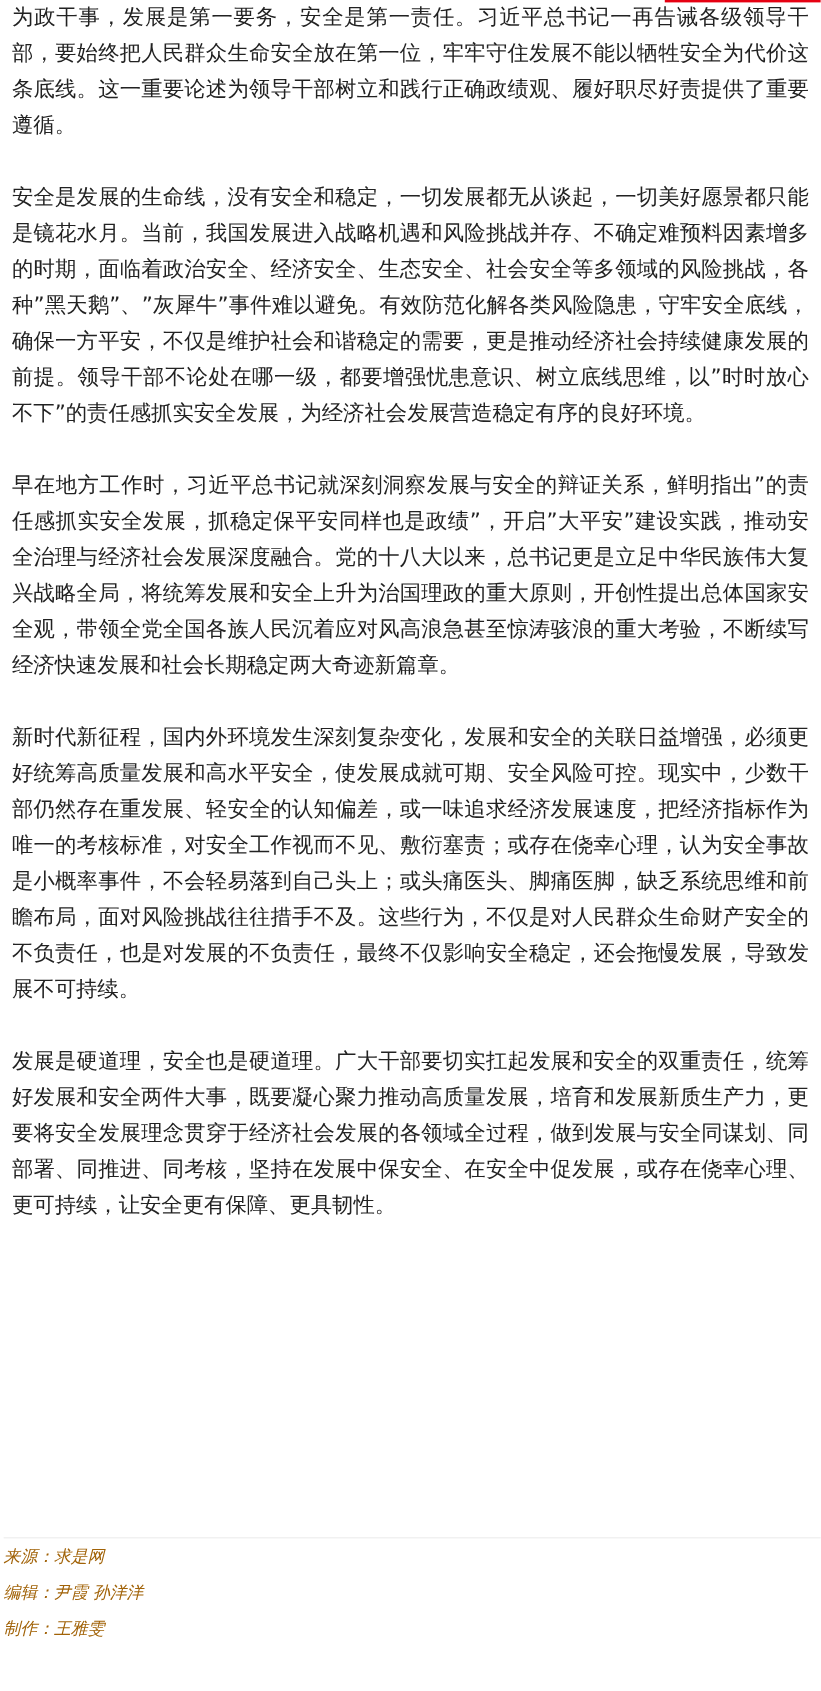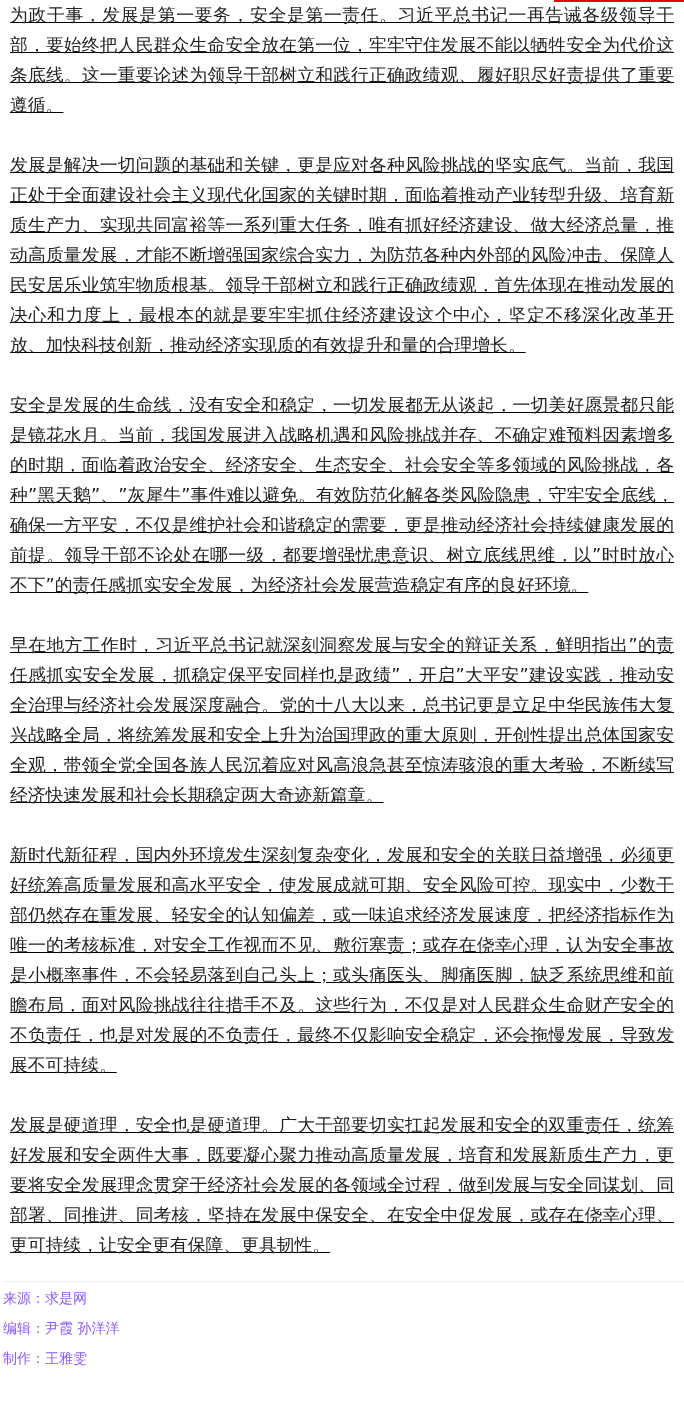--- a/index.html
+++ b/index.html
@@ -20,21 +20,20 @@
     left: 554px;
     width: 130px;
     height: 2px;
     background: #e60012;
   }
   .article {
     position: absolute;
     top: 0;
     left: 10px;
     width: 664px;
-    text-decoration: underline;
   }
   .article p {
     margin: 0 0 30px 0;
     font-size: 17.8px;
     line-height: 30px;
     color: #222222;
     text-align: justify;
     letter-spacing: 0;
     word-break: break-all;
   }
@@ -48,32 +47,32 @@
   }
   .credits {
     position: absolute;
     top: 1283px;
     left: 3px;
     width: 600px;
   }
   .credit-line {
     font-size: 14px;
     line-height: 30px;
-    color: #8b5cf6;
+    color: #a16207;
     white-space: nowrap;
+    font-style: italic;
   }
 </style>
 </head>
 <body>
 
 <div class="top-accent"></div>
 
 <article class="article">
   <p>为政干事，发展是第一要务，安全是第一责任。习近平总书记一再告诫各级领导干部，要始终把人民群众生命安全放在第一位，牢牢守住发展不能以牺牲安全为代价这条底线。这一重要论述为领导干部树立和践行正确政绩观、履好职尽好责提供了重要遵循。</p>
-  <p>发展是解决一切问题的基础和关键，更是应对各种风险挑战的坚实底气。当前，我国正处于全面建设社会主义现代化国家的关键时期，面临着推动产业转型升级、培育新质生产力、实现共同富裕等一系列重大任务，唯有抓好经济建设、做大经济总量，推动高质量发展，才能不断增强国家综合实力，为防范各种内外部的风险冲击、保障人民安居乐业筑牢物质根基。领导干部树立和践行正确政绩观，首先体现在推动发展的决心和力度上，最根本的就是要牢牢抓住经济建设这个中心，坚定不移深化改革开放、加快科技创新，推动经济实现质的有效提升和量的合理增长。</p>
   <p>安全是发展的生命线，没有安全和稳定，一切发展都无从谈起，一切美好愿景都只能是镜花水月。当前，我国发展进入战略机遇和风险挑战并存、不确定难预料因素增多的时期，面临着政治安全、经济安全、生态安全、社会安全等多领域的风险挑战，各种”黑天鹅”、”灰犀牛”事件难以避免。有效防范化解各类风险隐患，守牢安全底线，确保一方平安，不仅是维护社会和谐稳定的需要，更是推动经济社会持续健康发展的前提。领导干部不论处在哪一级，都要增强忧患意识、树立底线思维，以”时时放心不下”的责任感抓实安全发展，为经济社会发展营造稳定有序的良好环境。</p>
   <p>早在地方工作时，习近平总书记就深刻洞察发展与安全的辩证关系，鲜明指出”的责任感抓实安全发展，抓稳定保平安同样也是政绩”，开启”大平安”建设实践，推动安全治理与经济社会发展深度融合。党的十八大以来，总书记更是立足中华民族伟大复兴战略全局，将统筹发展和安全上升为治国理政的重大原则，开创性提出总体国家安全观，带领全党全国各族人民沉着应对风高浪急甚至惊涛骇浪的重大考验，不断续写经济快速发展和社会长期稳定两大奇迹新篇章。</p>
   <p>新时代新征程，国内外环境发生深刻复杂变化，发展和安全的关联日益增强，必须更好统筹高质量发展和高水平安全，使发展成就可期、安全风险可控。现实中，少数干部仍然存在重发展、轻安全的认知偏差，或一味追求经济发展速度，把经济指标作为唯一的考核标准，对安全工作视而不见、敷衍塞责；或存在侥幸心理，认为安全事故是小概率事件，不会轻易落到自己头上；或头痛医头、脚痛医脚，缺乏系统思维和前瞻布局，面对风险挑战往往措手不及。这些行为，不仅是对人民群众生命财产安全的不负责任，也是对发展的不负责任，最终不仅影响安全稳定，还会拖慢发展，导致发展不可持续。</p>
   <p>发展是硬道理，安全也是硬道理。广大干部要切实扛起发展和安全的双重责任，统筹好发展和安全两件大事，既要凝心聚力推动高质量发展，培育和发展新质生产力，更要将安全发展理念贯穿于经济社会发展的各领域全过程，做到发展与安全同谋划、同部署、同推进、同考核，坚持在发展中保安全、在安全中促发展，或存在侥幸心理、更可持续，让安全更有保障、更具韧性。</p>
 </article>
 
 <div class="divider"></div>
 
 <div class="credits">
   <div class="credit-line">来源：求是网</div>

